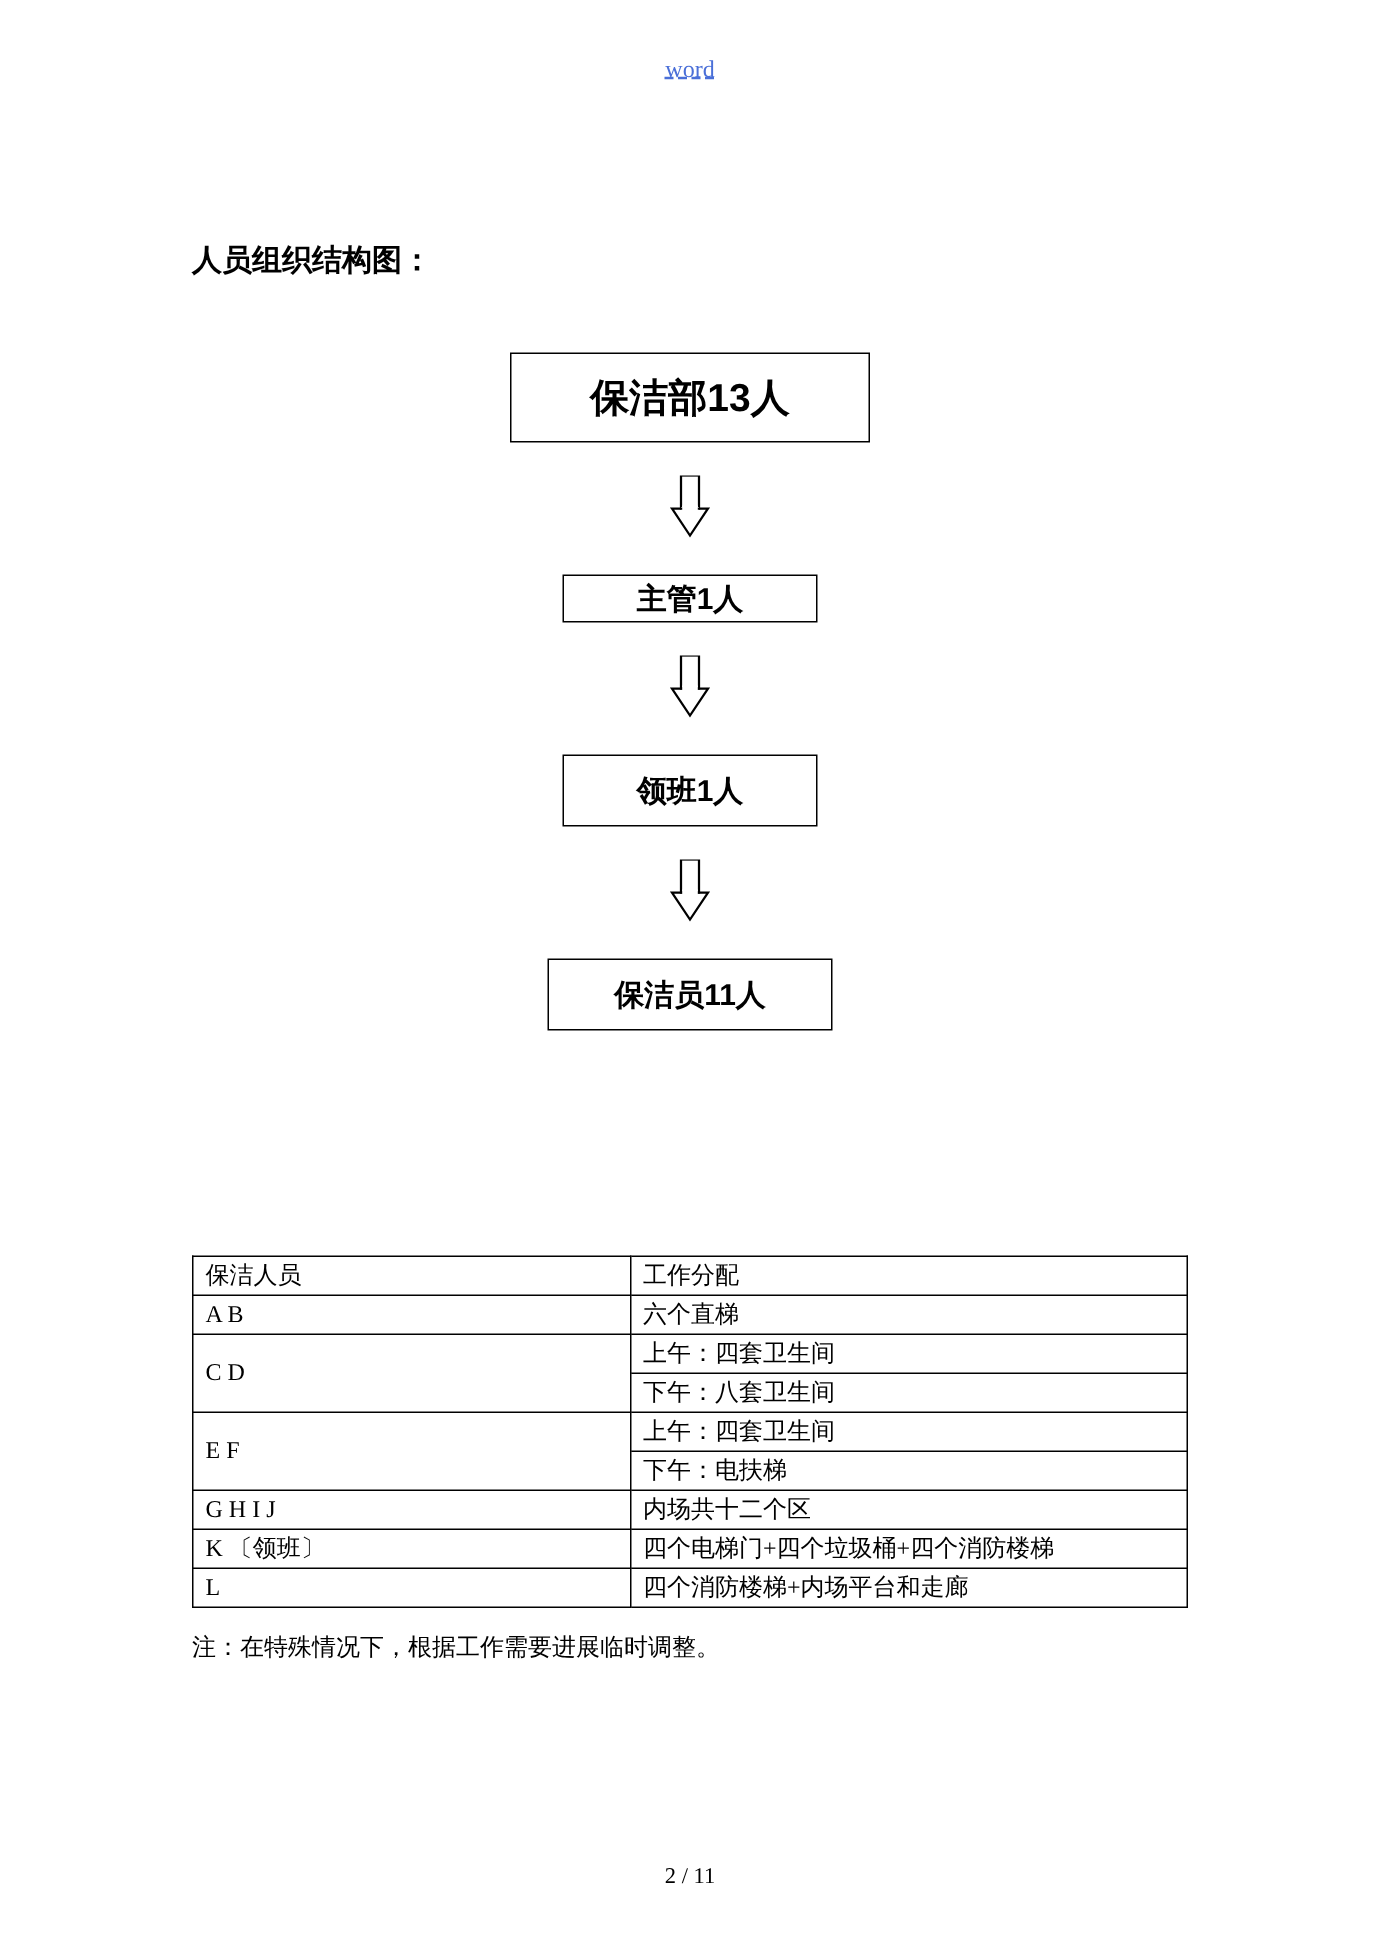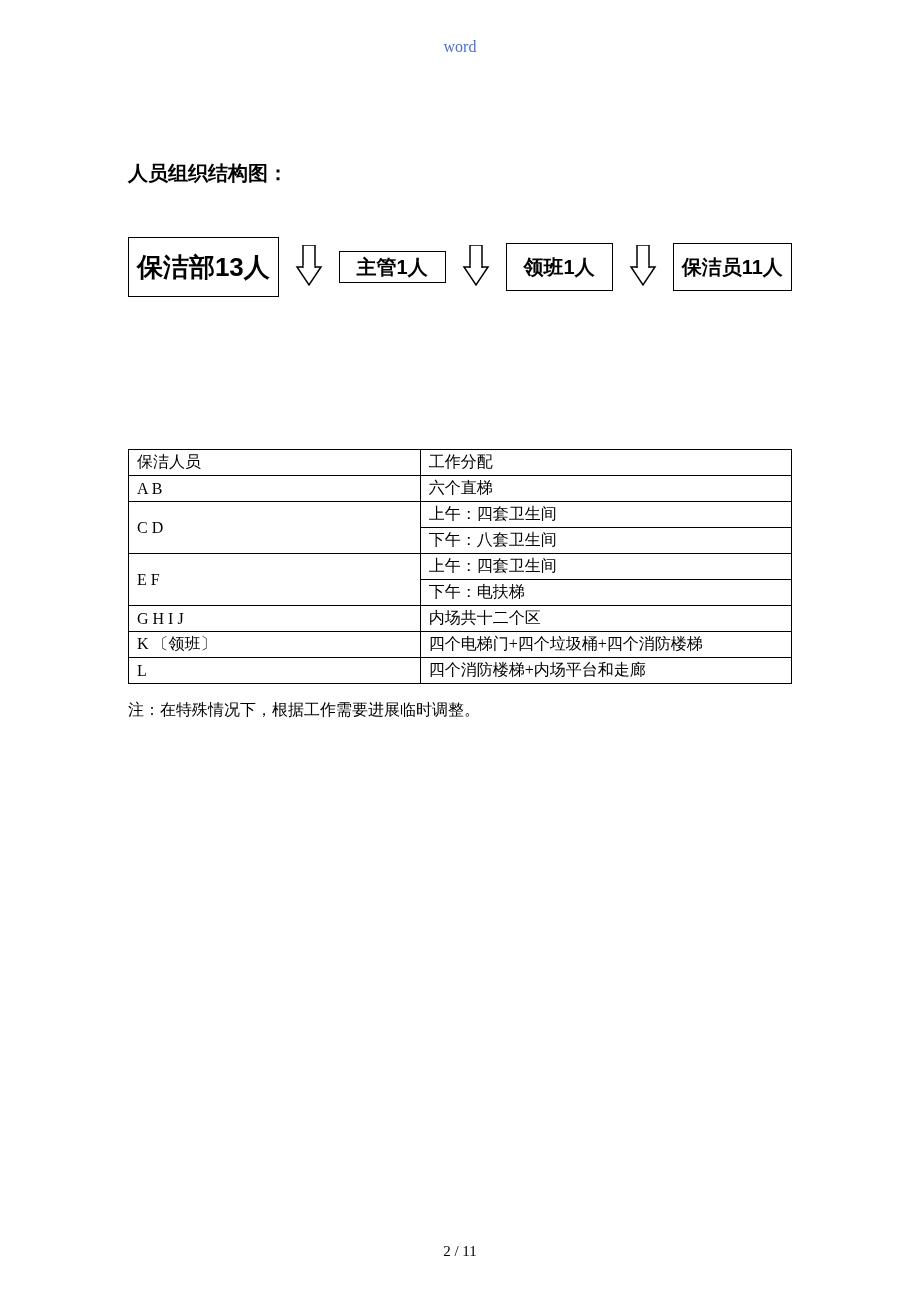--- a/index.html
+++ b/index.html
@@ -13,38 +13,39 @@
   }
   .header-link {
     position: absolute;
     top: 38px;
     left: 0;
     width: 920px;
     text-align: center;
     font-family: "Times New Roman", serif;
     font-size: 16px;
     color: #4a6fd8;
+    text-decoration: underline;
     text-decoration-style: dashed;
   }
   .content {
     position: absolute;
     left: 128px;
     top: 120px;
     width: 664px;
   }
   .section-title {
     font-size: 20px;
     font-weight: bold;
     font-family: "SimHei", "Heiti SC", sans-serif;
     margin-bottom: 48px;
     margin-top: 40px;
   }
   .org-chart {
     display: flex;
-    flex-direction: row;
+    flex-direction: column;
     align-items: center;
     margin-bottom: 150px;
     gap: 12px;
   }
   .org-box {
     border: 1.5px solid #000;
     background: #fff;
     font-family: "SimHei", "Heiti SC", sans-serif;
     font-weight: bold;
     display: flex;

